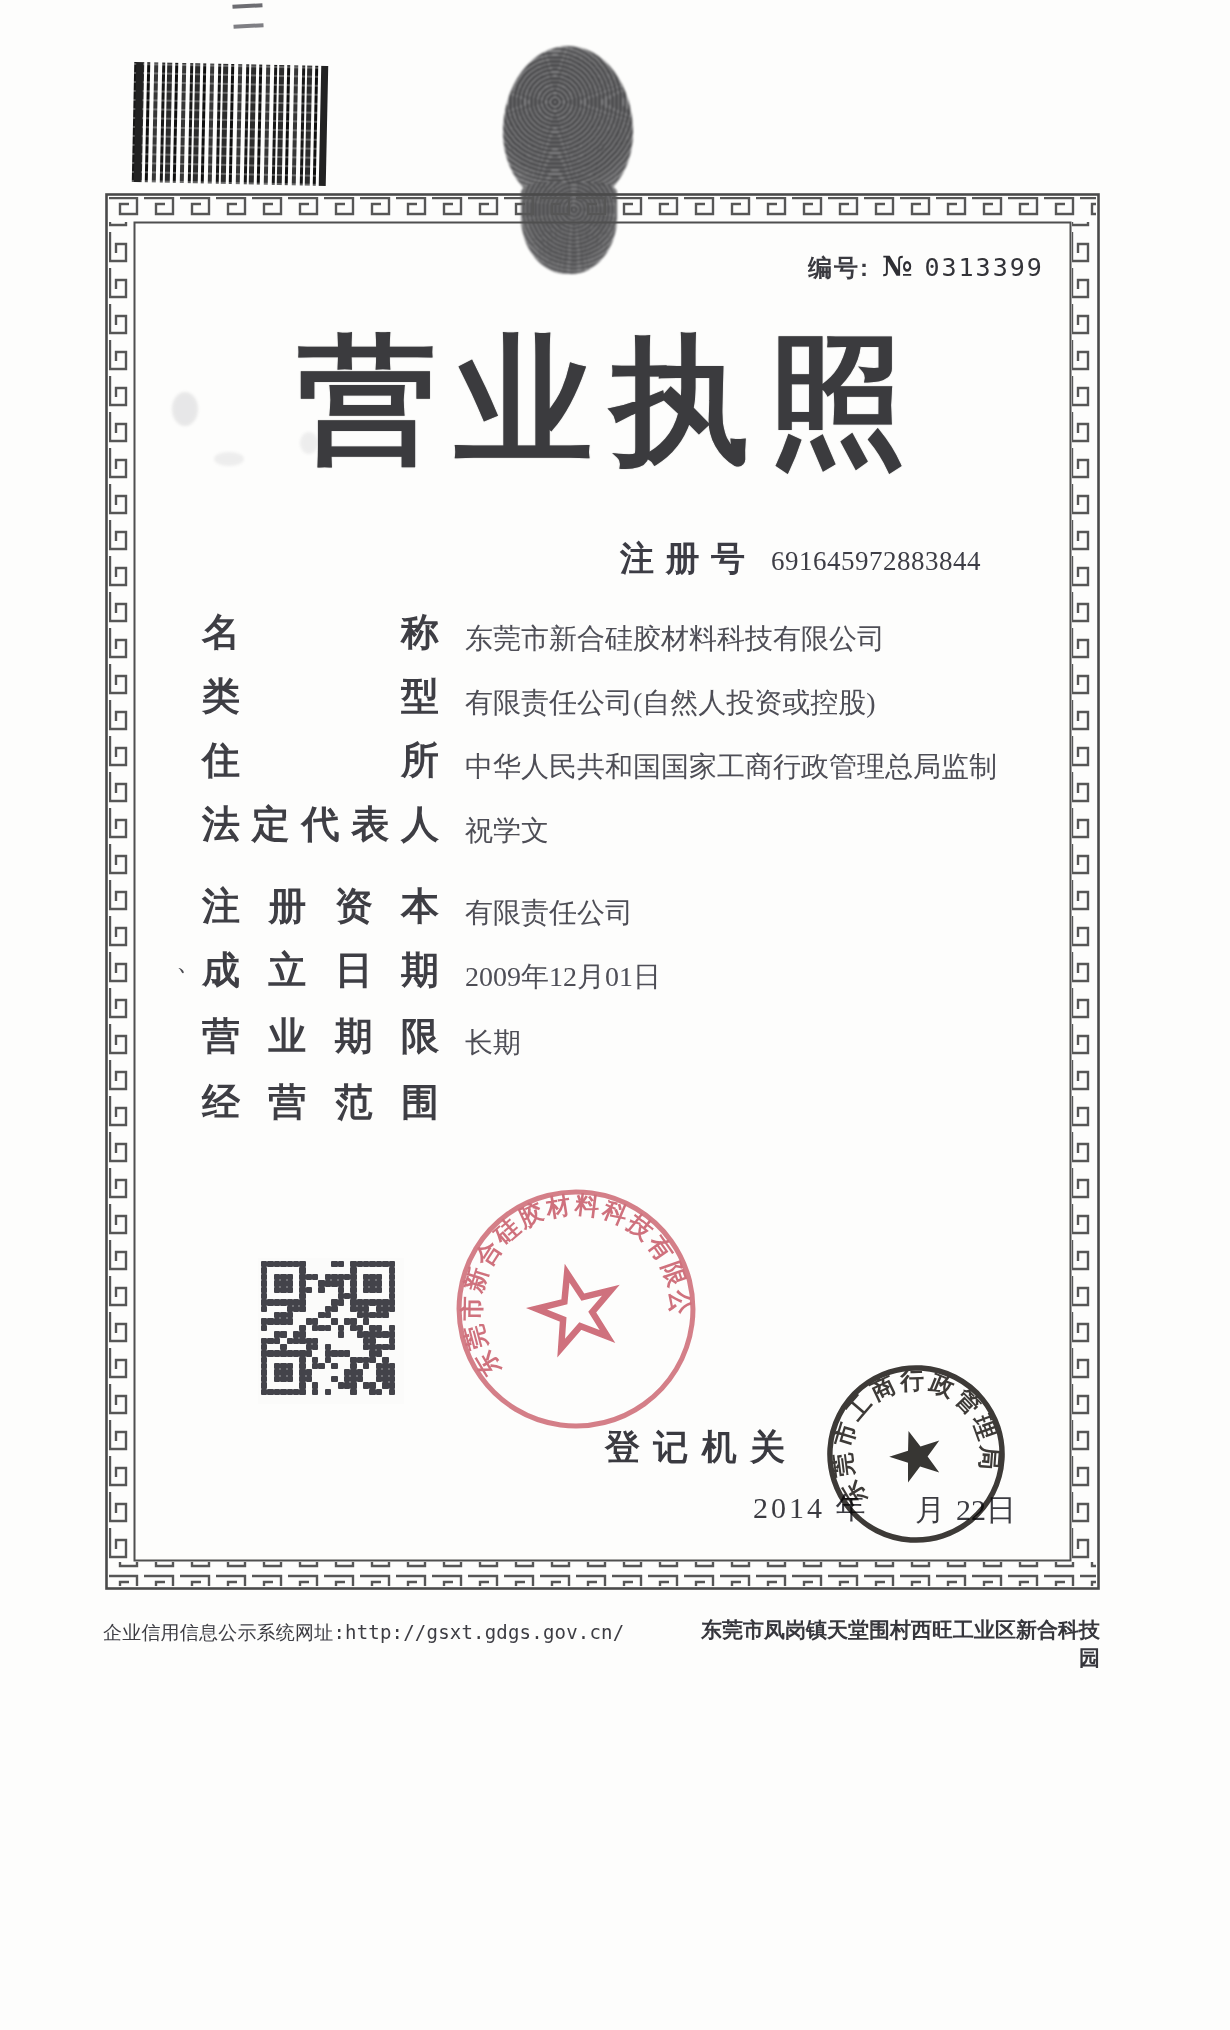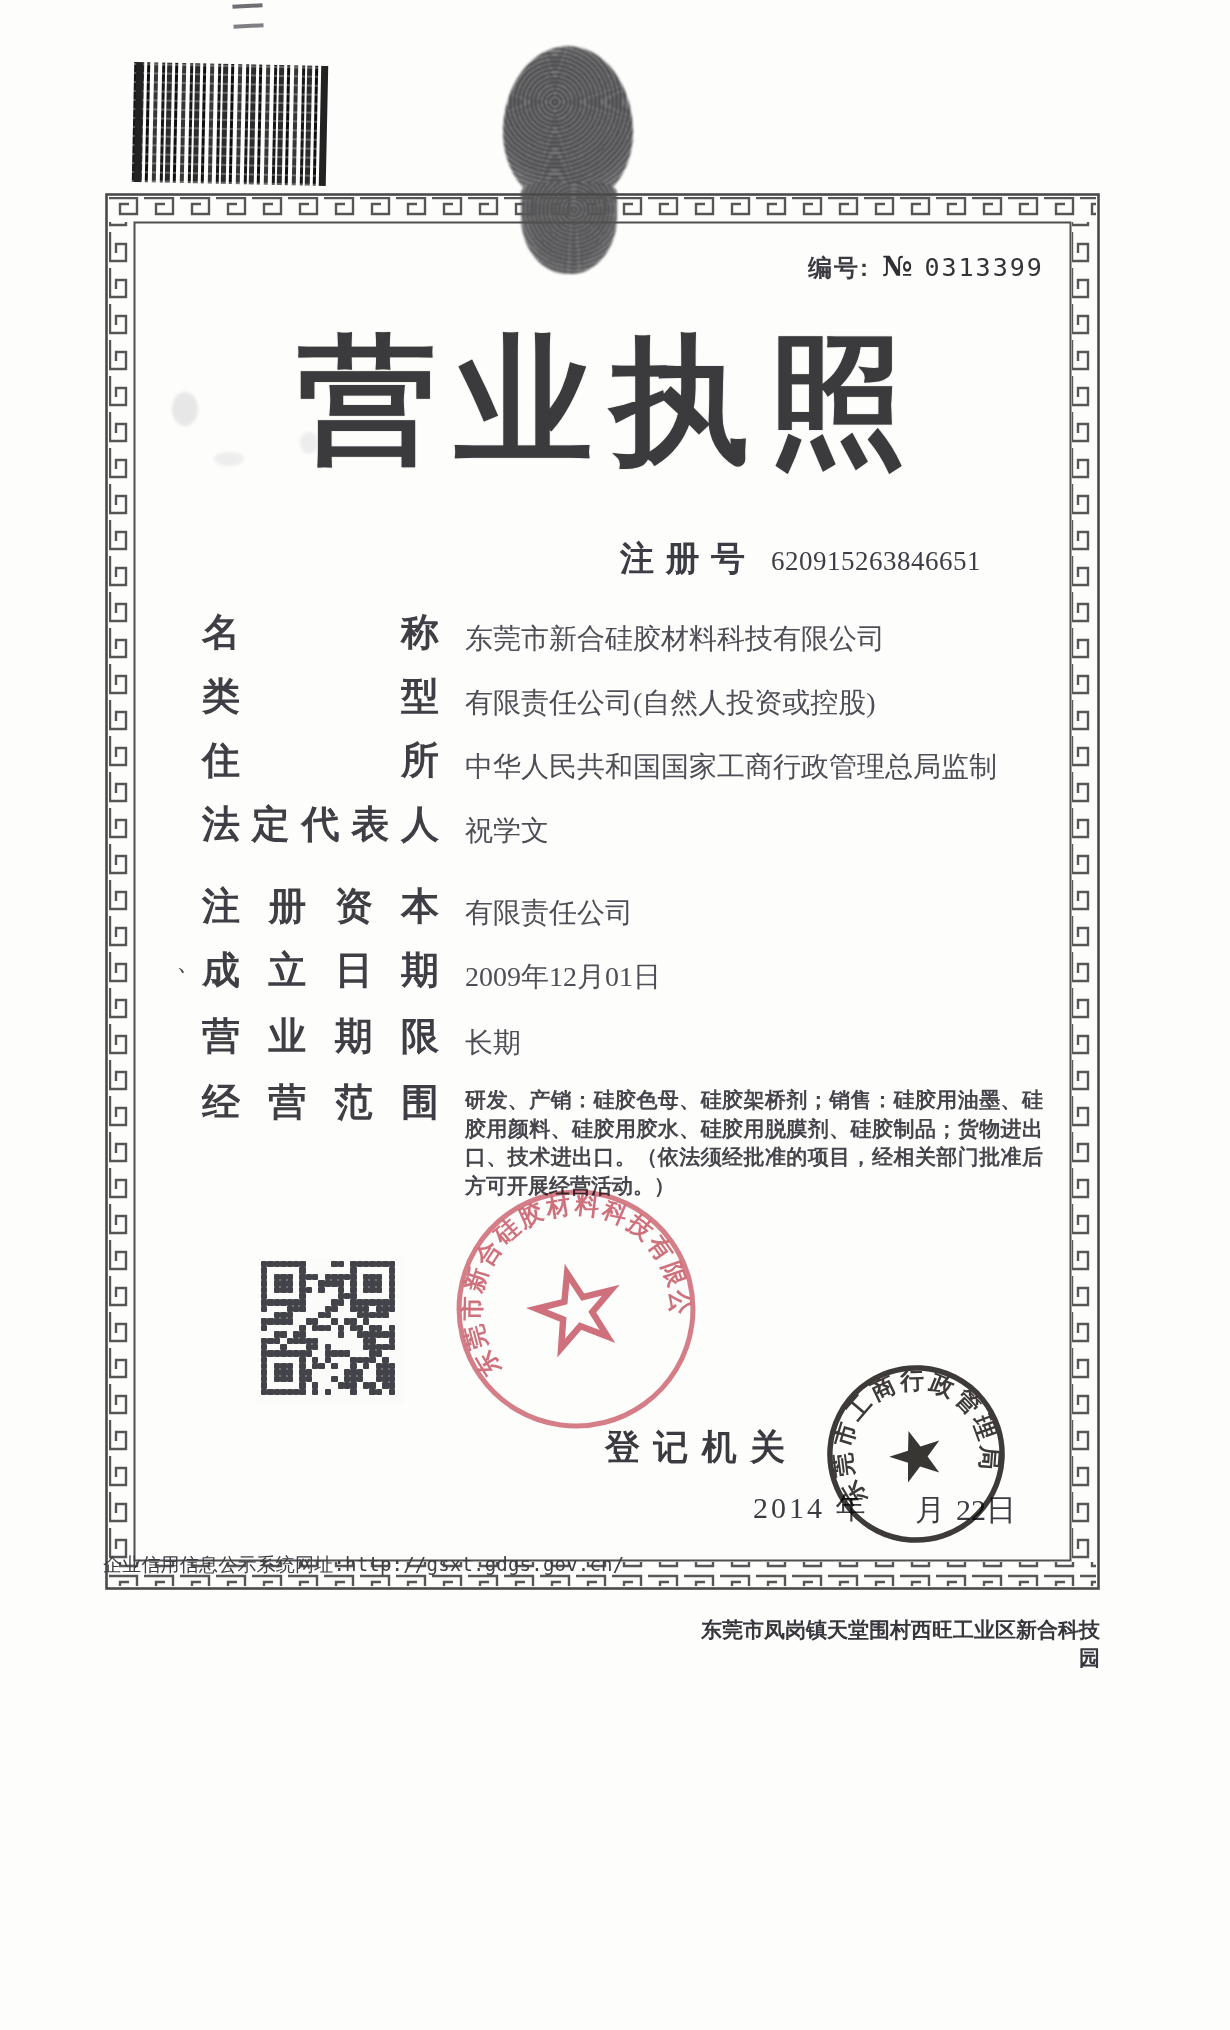--- a/index.html
+++ b/index.html
@@ -75,21 +75,21 @@
   .date-part{position:absolute;font-family:"Liberation Serif",serif;font-size:30px;color:#3c3c42;}
   .d-year{left:753px;top:1488px;letter-spacing:3px;}
   .d-month{left:915px;top:1490px;}
   .d-day{left:956px;top:1490px;}
 
   
   .stamp-black{position:absolute;left:822px;top:1360px;width:188px;height:188px;
      transform:rotate(-18deg);mix-blend-mode:multiply;opacity:.92;}
 
   
-  .footer-left{position:absolute;left:103px;top:1552px;font-size:19px;color:#3d3d43;
+  .footer-left{position:absolute;left:103px;top:1620px;font-size:19px;color:#3d3d43;
      font-family:"DejaVu Sans Mono",monospace;letter-spacing:.2px;}
   .footer-right{position:absolute;left:700px;top:1616px;width:400px;text-align:right;
      font-size:21px;font-weight:700;font-family:"Liberation Serif",serif;color:#36363c;}
 
   
   .artifact-comma{position:absolute;left:176px;top:944px;font-size:26px;color:#4a4a50;}
   .mark-top{position:absolute;left:233px;top:4px;width:30px;height:16px;
      border-top:4px solid #55555a;border-bottom:4px solid #6a6a70;opacity:.85;transform:rotate(-3deg);}
   .smudge{position:absolute;background:#6a6a72;border-radius:50%;filter:blur(1.5px);}
   .sm1{left:172px;top:392px;width:26px;height:34px;opacity:.14;}
@@ -140,21 +140,21 @@
       <span>执</span>
       <span>照</span>
     </div>
 
   <div class="regno">
     <span class="lab">
         <span>注</span>
         <span>册</span>
         <span>号</span>
       </span>
-    <span class="val">620915263846651</span>
+    <span class="val">691645972883844</span>
   </div>
 
   <div class="row" style="top:612px">
     <span class="lab">
         <span>名</span>
         <span>称</span>
       </span>
     <span class="val">东莞市新合硅胶材料科技有限公司</span>
   </div>
   <div class="row" style="top:676px">
@@ -208,21 +208,20 @@
       </span>
     <span class="val">长期</span>
   </div>
   <div class="row scope" style="top:1082px">
     <span class="lab">
         <span>经</span>
         <span>营</span>
         <span>范</span>
         <span>围</span>
       </span>
-    <span class="val">研发、产销：硅胶色母、硅胶架桥剂；销售：硅胶用油墨、硅胶用颜料、硅胶用胶水、硅胶用脱膜剂、硅胶制品；货物进出口、技术进出口。（依法须经批准的项目，经相关部门批准后方可开展经营活动。）</span>
   </div>
 
   <span class="artifact-comma">、</span>
 
   <div class="qr">
       <div class="qr-grid">
         <b style="grid-area: 1 / 1;"></b>
         <b style="grid-area: 1 / 2;"></b>
         <b style="grid-area: 1 / 3;"></b>
         <b style="grid-area: 1 / 4;"></b>

